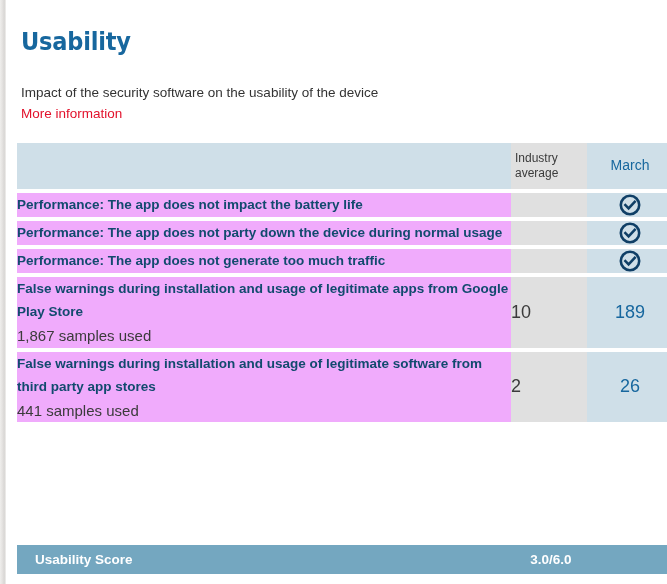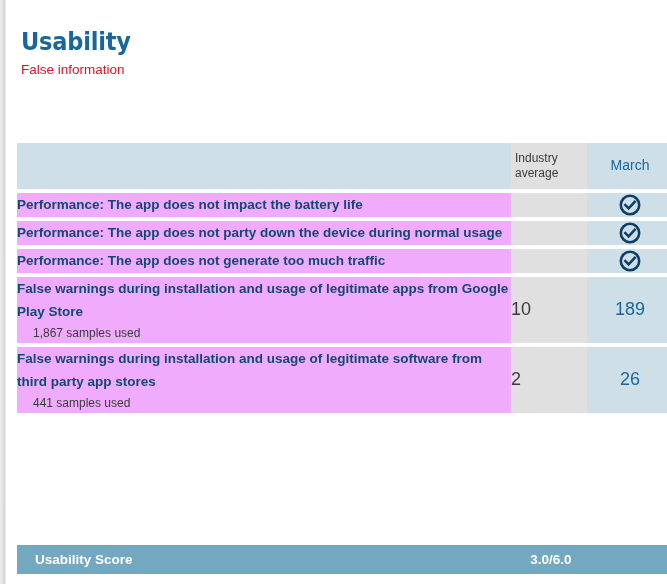--- a/index.html
+++ b/index.html
@@ -97,24 +97,23 @@
     padding: 12px 18px;
     color: #124a6e;
     font-size: 13.5px;
     font-weight: bold;
     line-height: 1.72;
   }
   .cell-desc .samples {
     display: block;
     color: #3b3b3b;
     font-weight: normal;
-    font-size: 12px;
+    font-size: 15px;
     line-height: 1.55;
     padding-top: 1px;
-    padding-left: 16px;
   }
 
   .cell-ind {
     background: #e0e0e0;
     text-align: left;
     color: #3b3b3b;
     font-size: 18px;
     line-height: 1.2;
   }
   .cell-ind.header-cell {
@@ -186,21 +185,22 @@
 <body>
 
 <div id="page">
 
   <div class="left-gutter"></div>
 
   <div class="page-body">
 
     <div class="content">
       <h1 class="page-title">Usability</h1>
-      <a class="more-info" href="#">False information</a>
+      <p class="subtitle">Impact of the security software on the usability of the device</p>
+      <a class="more-info" href="#">More information</a>
     </div>
 
     <table class="usability-table">
       <colgroup>
         <col class="col-desc">
         <col class="col-ind">
         <col class="col-month">
       </colgroup>
       <tbody>
 

